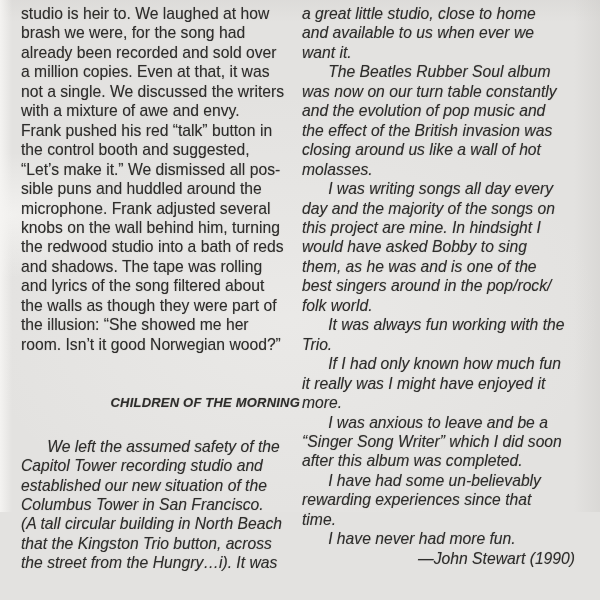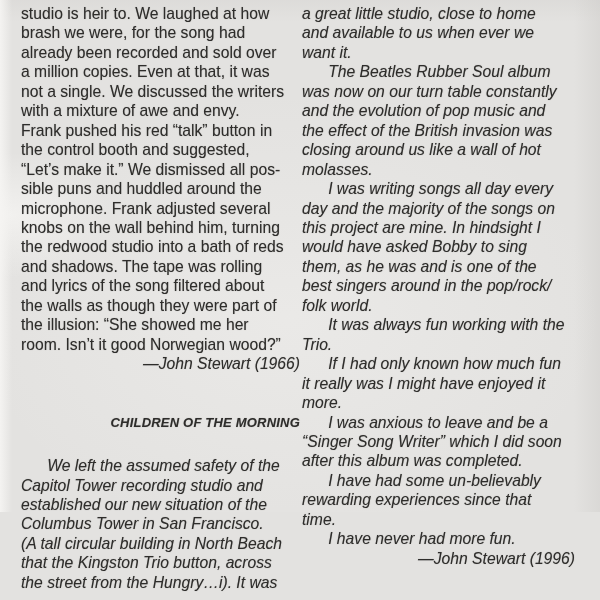--- a/index.html
+++ b/index.html
@@ -72,21 +72,20 @@
 “Let’s make it.” We dismissed all pos-
 sible puns and huddled around the
 microphone. Frank adjusted several
 knobs on the wall behind him, turning
 the redwood studio into a bath of reds
 and shadows. The tape was rolling
 and lyrics of the song filtered about
 the walls as though they were part of
 the illusion: “She showed me her
 room. Isn’t it good Norwegian wood?”</p>
-    <p class="attribution">—John Stewart (1966)</p>
     <h2 class="heading">CHILDREN OF THE MORNING</h2>
     <p class="body-text italic">      We left the assumed safety of the
 Capitol Tower recording studio and
 established our new situation of the
 Columbus Tower in San Francisco.
 (A tall circular building in North Beach
 that the Kingston Trio button, across
 the street from the Hungry…i). It was</p>
   </div>
 
@@ -112,15 +111,15 @@
       If I had only known how much fun
 it really was I might have enjoyed it
 more.
       I was anxious to leave and be a
 “Singer Song Writer” which I did soon
 after this album was completed.
       I have had some un-believably
 rewarding experiences since that
 time.
       I have never had more fun.</p>
-    <p class="attribution">—John Stewart (1996)</p>
+    <p class="attribution">—John Stewart (1990)</p>
   </div>
 </div>
 
 </body></html>

